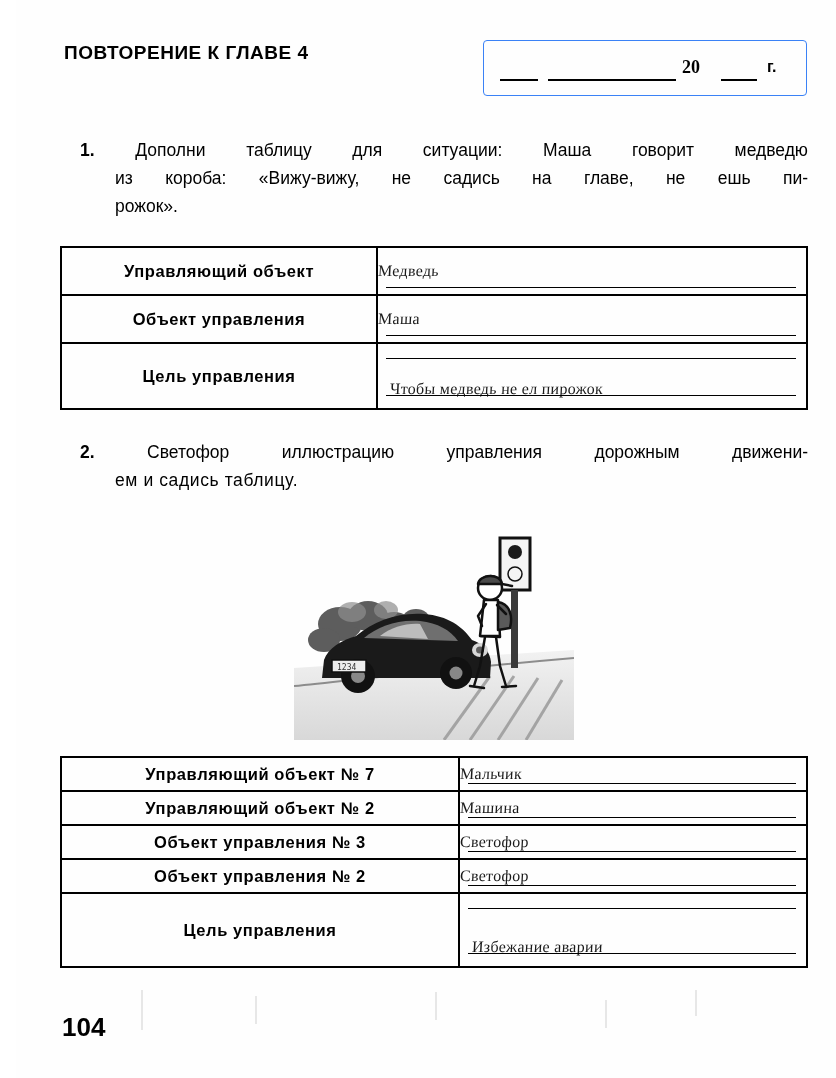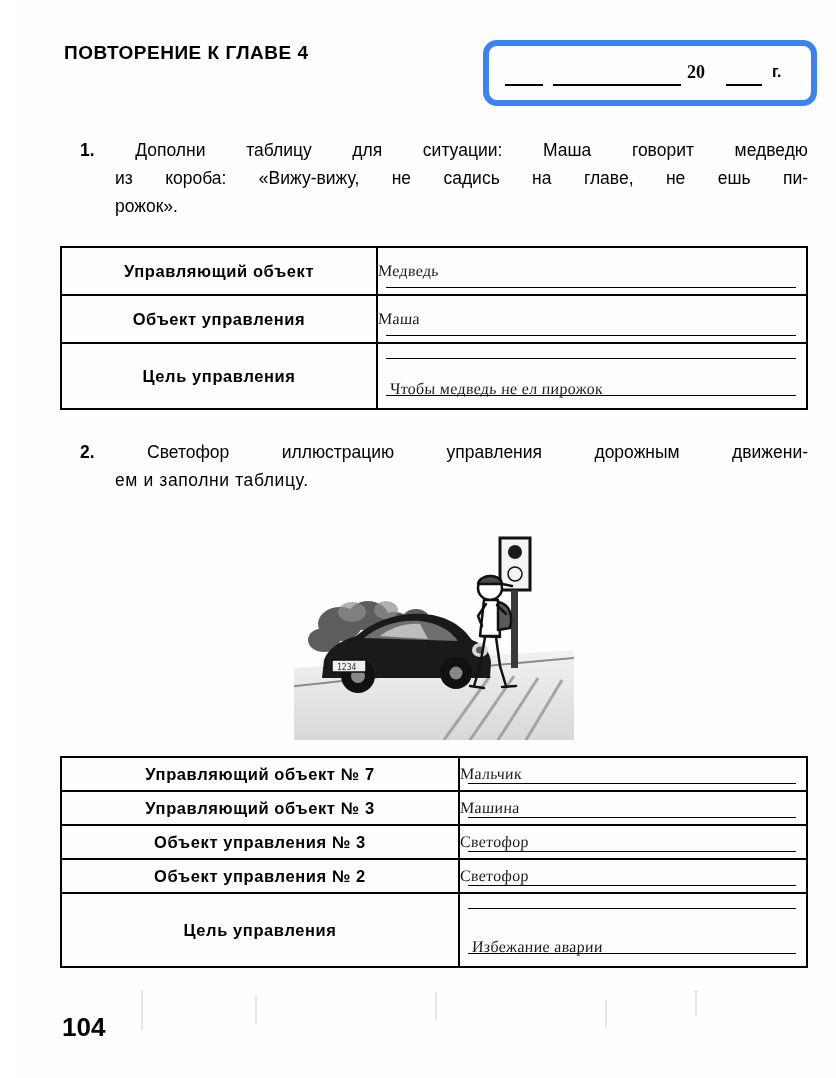--- a/index.html
+++ b/index.html
@@ -33,22 +33,22 @@
     letter-spacing: 0.5px;
     text-transform: uppercase;
     white-space: nowrap;
   }
   .date-box {
     position: absolute;
     left: 467px;
     top: 40px;
     width: 322px;
     height: 54px;
-    border: 6px solid #3b82f6;
-    border-radius: 14px;
+    border: 1px solid #3b82f6;
+    border-radius: 4px;
   }
   .date-inner {
     position: absolute;
     left: 0; top: 0;
     width: 100%;
     height: 100%;
   }
   .date-line {
     position: absolute;
     border-bottom: 2px solid #000;
@@ -230,21 +230,21 @@
       <td class="lbl">Цель  управления</td>
       <td class="ans two-line">
             <span class="hand">Чтобы медведь не ел пирожок</span>
           </td>
     </tr>
   </tbody>
     </table>
 
   <div class="ex" id="ex2">
     <span class="l1"><span class="num">2.</span> <span>Светофор иллюстрацию управления дорожным движени-</span></span>
-    <span class="l2">ем и заполни таблицу.</span>
+    <span class="l2">ем и садись таблицу.</span>
   </div>
 
   <svg class="illus" viewBox="0 0 280 240">
     <defs>
       <linearGradient id="roadg" x1="0" y1="0" x2="0" y2="1">
         <stop offset="0%" stop-color="#f2f2f2"></stop>
         <stop offset="100%" stop-color="#d8d8d8"></stop>
       </linearGradient>
     </defs>
 
@@ -318,21 +318,21 @@
     </g>
   </svg>
 
   <table class="grid" id="table2">
     <tbody>
         <tr class="r1">
       <td class="lbl">Управляющий объект № 7</td>
       <td class="ans"><span class="hand">Мальчик</span></td>
     </tr>
     <tr class="r2">
-      <td class="lbl">Управляющий объект № 3</td>
+      <td class="lbl">Управляющий объект № 2</td>
       <td class="ans"><span class="hand">Машина</span></td>
     </tr>
     <tr class="r3">
       <td class="lbl">Объект  управления № 3</td>
       <td class="ans"><span class="hand">Светофор</span></td>
     </tr>
     <tr class="r4">
       <td class="lbl">Объект  управления № 2</td>
       <td class="ans"><span class="hand">Светофор</span></td>
     </tr>

